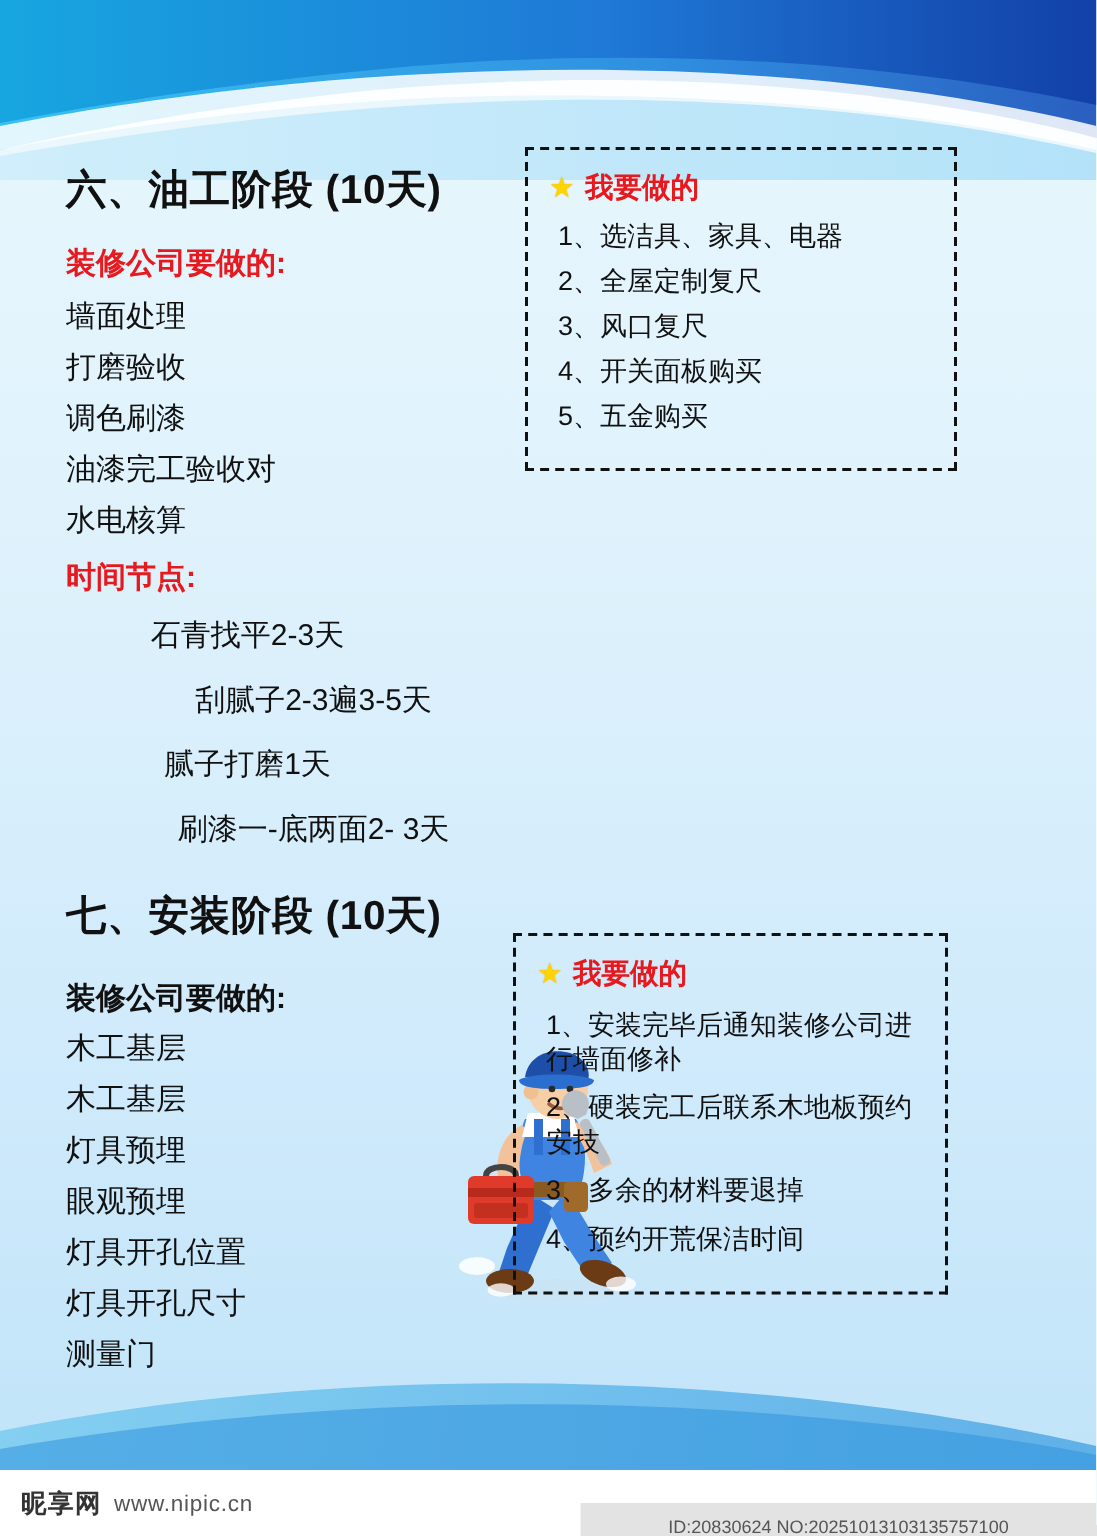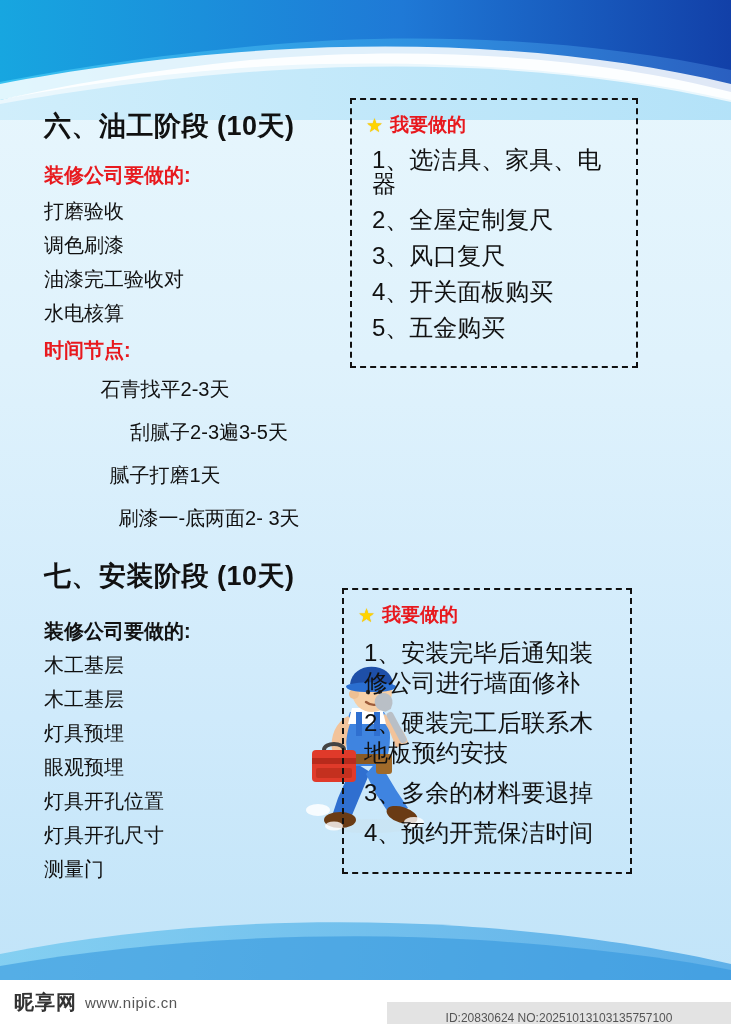--- a/index.html
+++ b/index.html
@@ -65,21 +65,21 @@
   .box-title{
     font-size:19px;color:#e8191e;font-weight:bold;margin:0 0 10px 0;
     display:flex;align-items:center;gap:7px;
   }
   .star{
     color:#ffd400;font-size:19px;line-height:1;
     text-shadow:0 0 1px #e0a800;
   }
   .box-list{list-style:none;margin:0;padding:0;}
   .box-list li{
-    font-size:24px;color:#111;line-height:1.0;margin-bottom:12px;padding-left:6px;
+    font-size:18px;color:#111;line-height:1.0;margin-bottom:12px;padding-left:6px;
   }
   .box1{
     position:absolute;left:306px;top:-10px;width:288px;
   }
   .timepoints{
     margin-top:6px;
   }
   .time-grid{
     display:flex;flex-wrap:wrap;text-align:center;
   }
@@ -105,21 +105,21 @@
   }
   
   .footer{
     position:absolute;left:0;bottom:0;width:731px;height:44px;background:#ffffff;
     display:flex;align-items:center;
   }
   .logo{
     display:flex;align-items:center;gap:8px;margin-left:14px;
   }
   .logo-mark{
-    font-size:20px;font-weight:bold;color:#333;letter-spacing:1px;
+    font-size:17px;font-weight:bold;color:#333;letter-spacing:1px;
   }
   .logo-url{
     font-size:15px;color:#555;letter-spacing:0.5px;
   }
   .id-chip{
     position:absolute;right:0;top:22px;height:32px;
     background:#e3e3e3;color:#555;font-size:12px;
     display:flex;align-items:center;padding:0 12px;
     min-width:320px;justify-content:center;
   }
@@ -169,20 +169,21 @@
   </div>
 
   <div class="content">
 
     <div class="sec6">
       <h1 class="section">六、油工阶段 (10天)</h1>
 
       <div class="sec6-left">
         <h2 class="subhead">装修公司要做的:</h2>
         <ul class="plain">
+          <li>墙面处理</li>
           <li>打磨验收</li>
           <li>调色刷漆</li>
           <li>油漆完工验收对</li>
           <li>水电核算</li>
         </ul>
       </div>
 
       <div class="box1 boxed">
         <div class="box-title">
           <span class="star">★</span>

